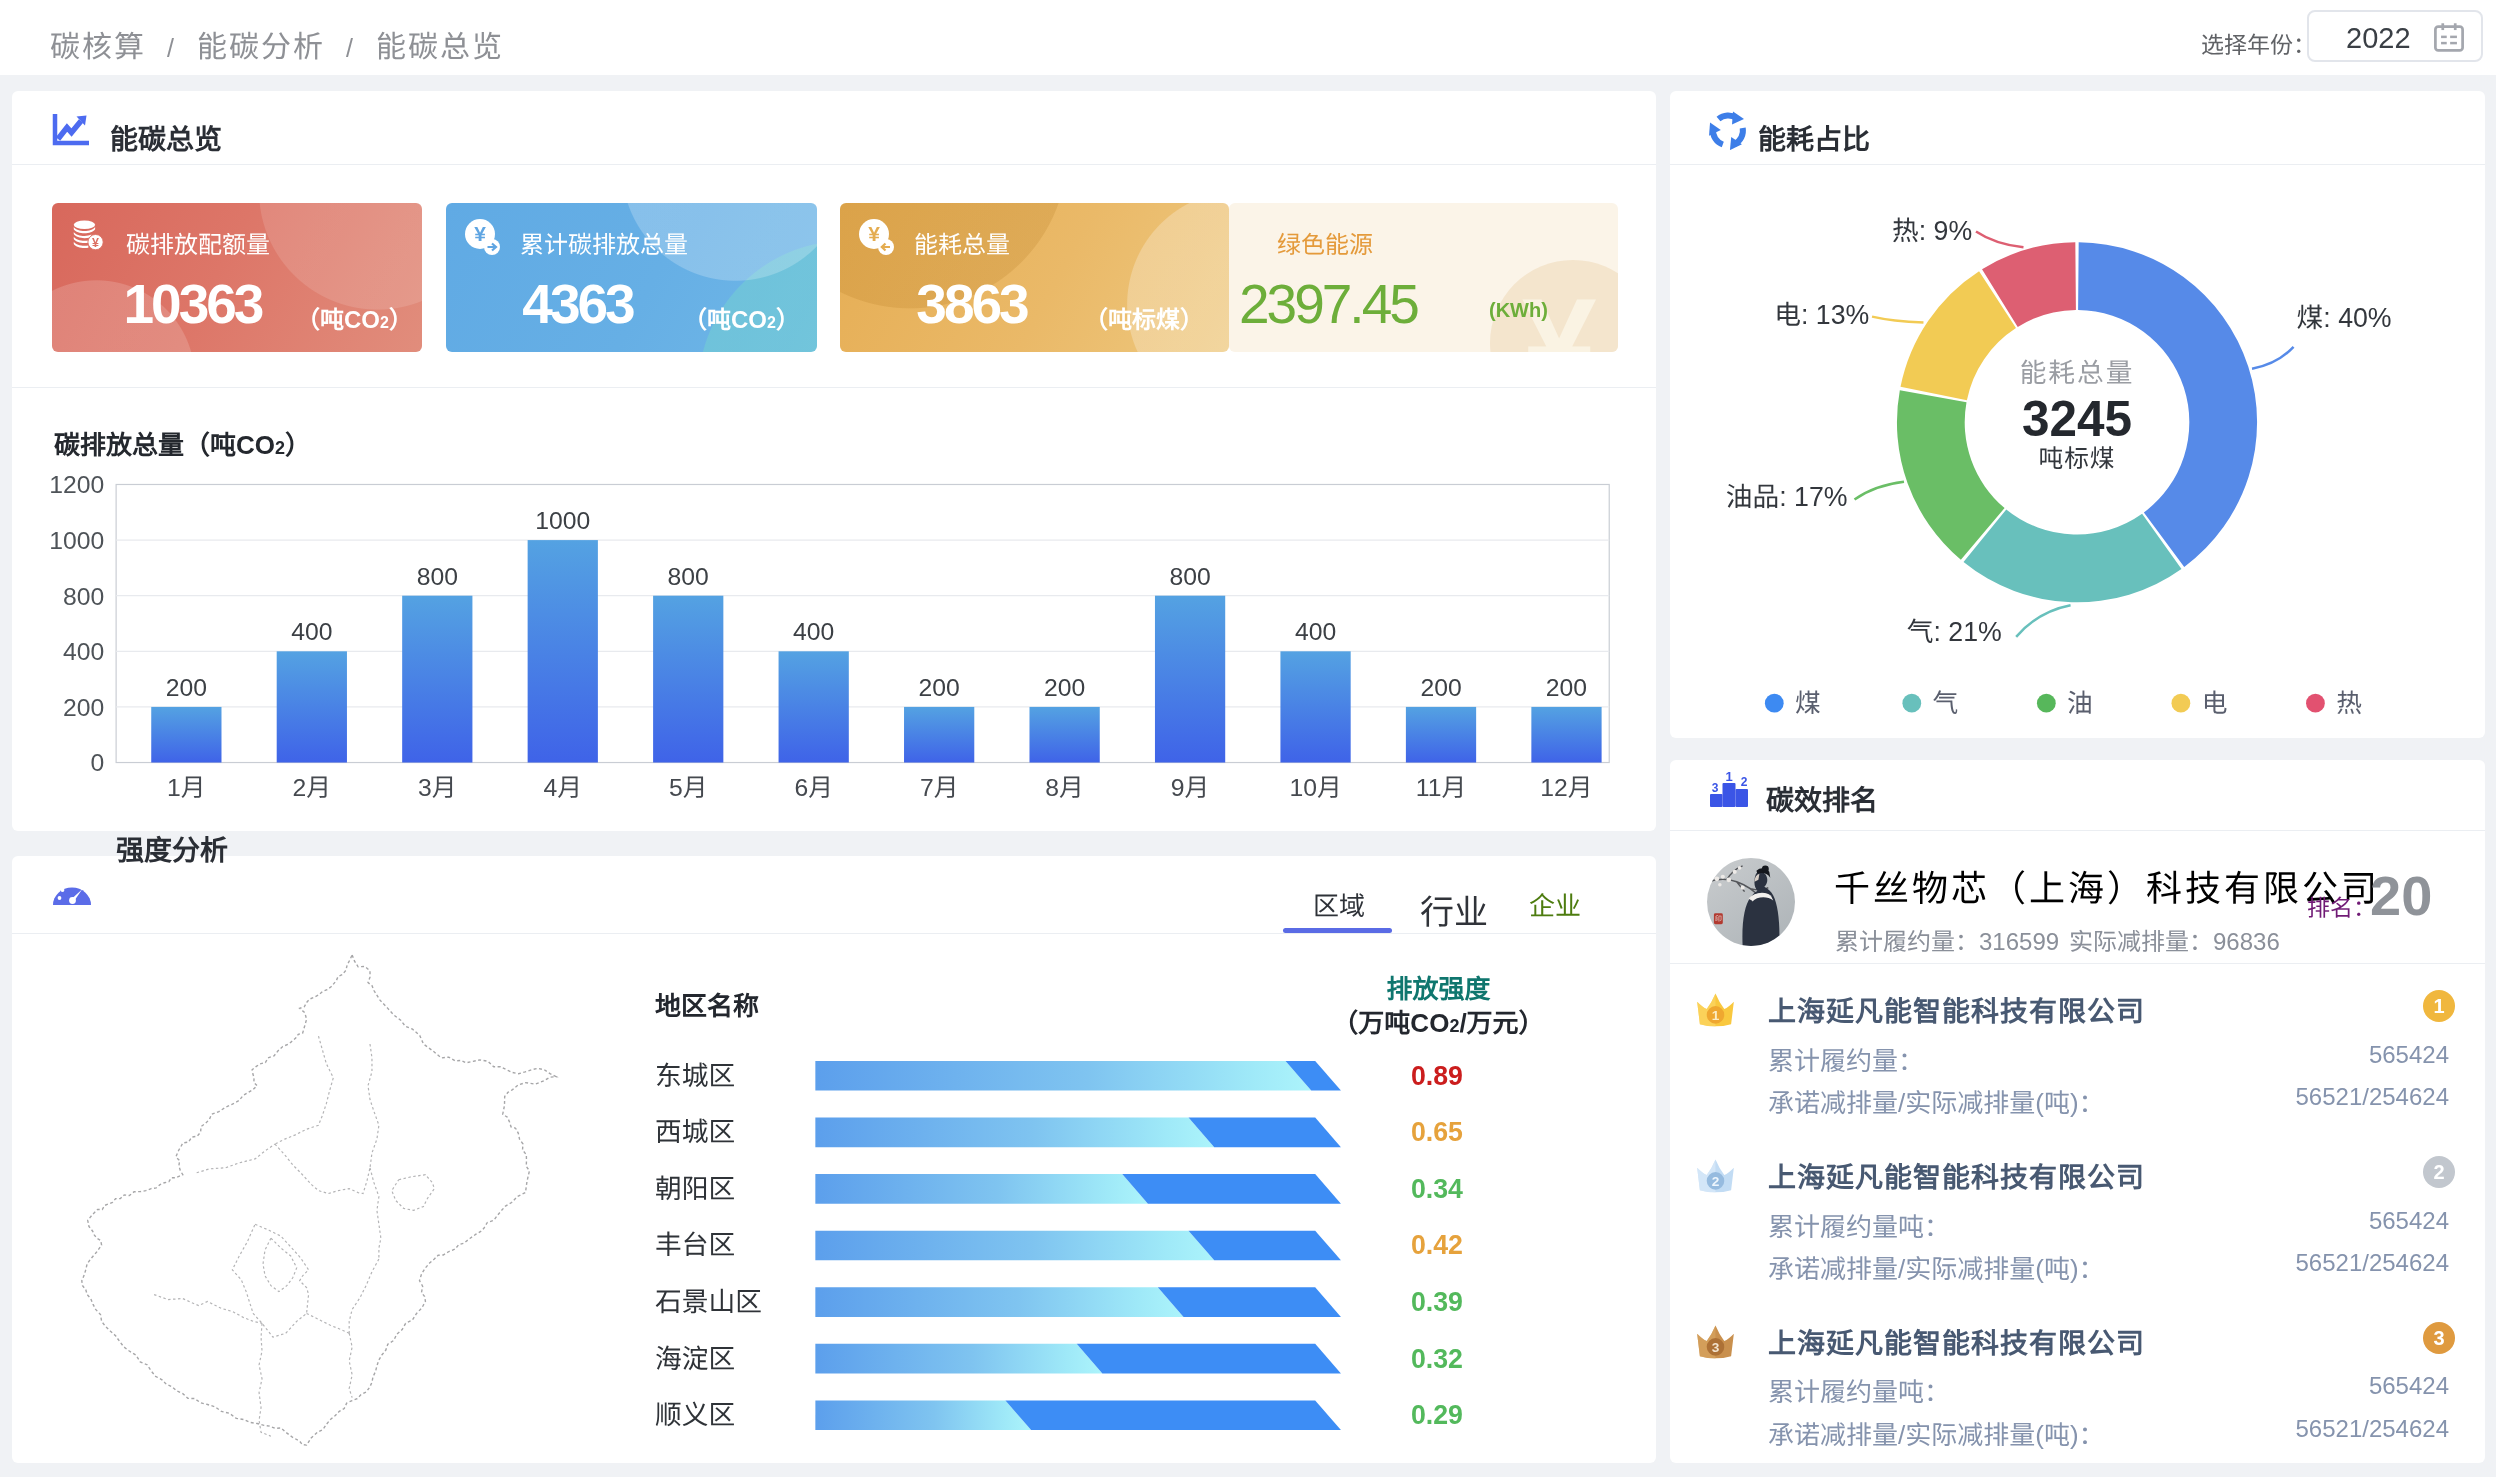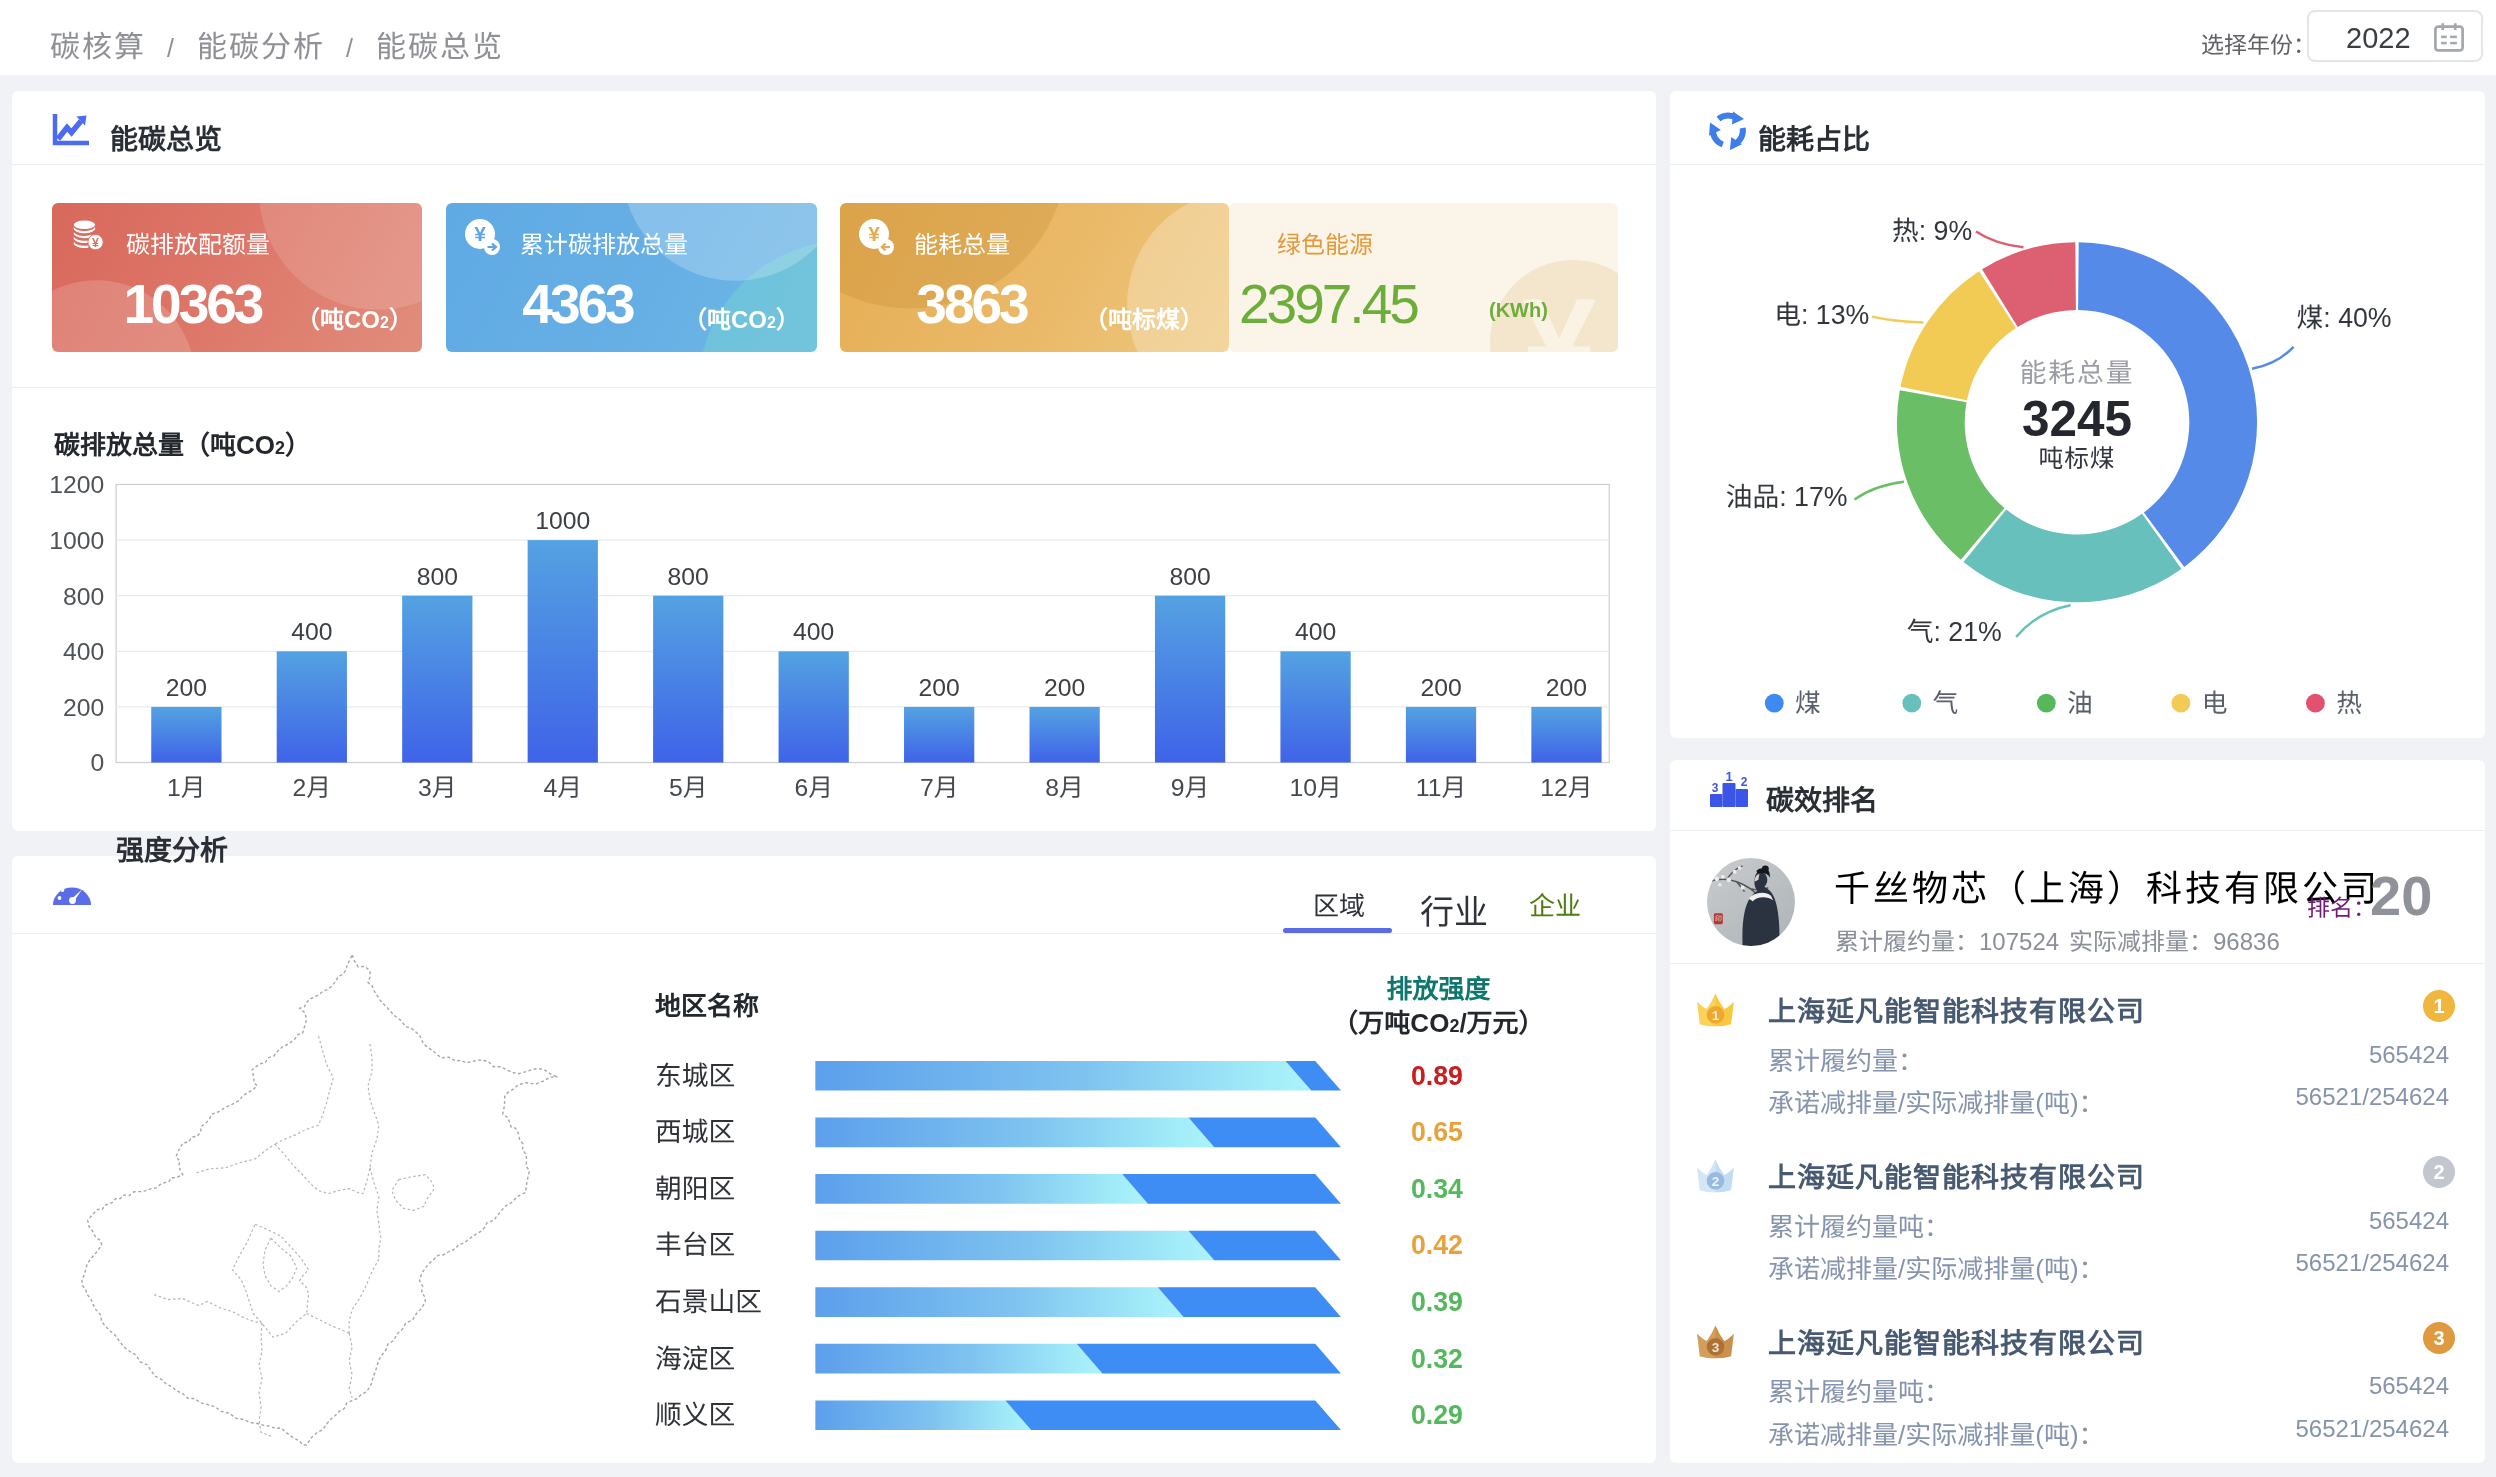--- a/index.html
+++ b/index.html
@@ -319,21 +319,21 @@
 <path d="M50,13 C54,9 60,10 63,14 L64,20 C62,16 56,14 51,16 Z" fill="#15181E"></path>
 <circle cx="59" cy="11" r="3.5" fill="#15181E"></circle>
 <path d="M48,24 C48,20 50,17 53,16 L52,22 Z" fill="#D8CFC6"></path>
 <path d="M42,41 C48,34 60,33 66,39 C62,36 50,37 45,43 Z" fill="#ECE9E5"></path>
 <path d="M44,40 C49,35 60,34 65,39 L67,43 C61,38 50,39 46,44 Z" fill="#F2F0ED"></path>
 <rect x="7" y="56" width="9" height="11" rx="1.5" fill="#B23A30"></rect>
 <text x="11.5" y="64" font-size="7" fill="#E8DDD9" text-anchor="middle">印</text>
 </g>
 </svg>
 <div class="abs" style="left:1834px;top:859px;font-size:36px;color:#000000;letter-spacing:3px;">千丝物芯（上海）科技有限公司</div>
-<div class="abs" style="left:1835px;top:922px;font-size:24px;color:#8A8F99;">累计履约量：107524</div>
+<div class="abs" style="left:1835px;top:922px;font-size:24px;color:#8A8F99;">累计履约量：316599</div>
 <div class="abs" style="left:2069px;top:922px;font-size:24px;color:#8A8F99;">实际减排量：96836</div>
 <div class="abs" style="left:2307px;top:889px;font-size:23px;color:#701a75;">排名：</div>
 <div class="abs" style="left:2370px;top:863px;font-size:56px;font-weight:600;color:#8F9399;">20</div>
 <div class="hdr-divider" style="left:1670px;width:815px;top:963px;"></div>
 
 <div id="rankitems"></div>
 <svg class="abs" style="left:1695px;top:990px" width="41" height="40" viewBox="0 0 42 41">
     <path d="M5,35 L2.2,12 Q7.5,17.5 12,19.5 Q17.5,12 21,3.5 Q24.5,12 30,19.5 Q34.5,17.5 39.8,12 L37,35 Q21,39.5 5,35 Z" fill="#F9C83F"></path>
     <path d="M5,35 L2.2,12 Q7.5,17.5 12,19.5 Q17.5,12 21,3.5 L21,37.5 Q12,37.5 5,35 Z" fill="#FBD96A" opacity="0.6"></path>
     <circle cx="21" cy="25.5" r="9" fill="#EFA730"></circle>

